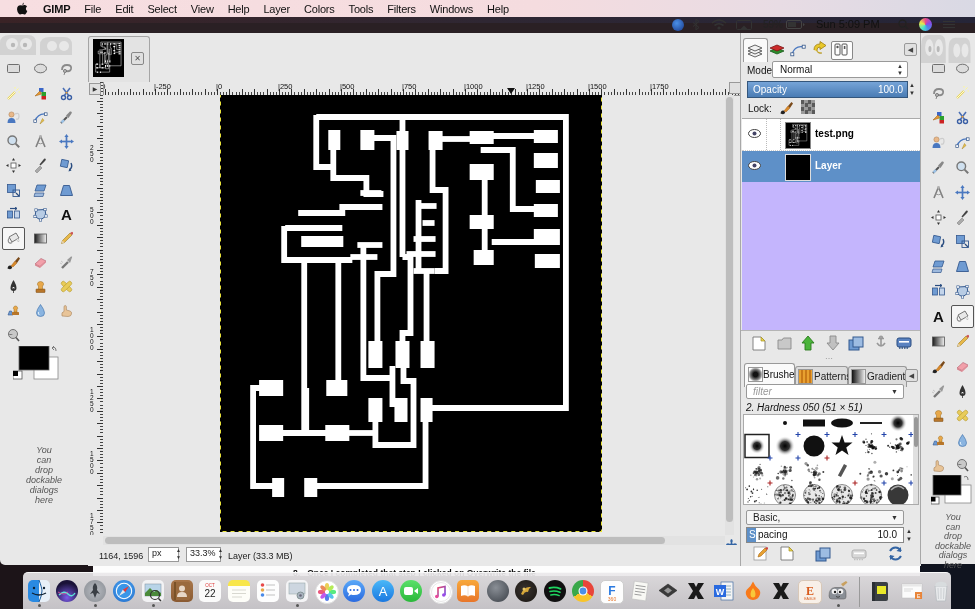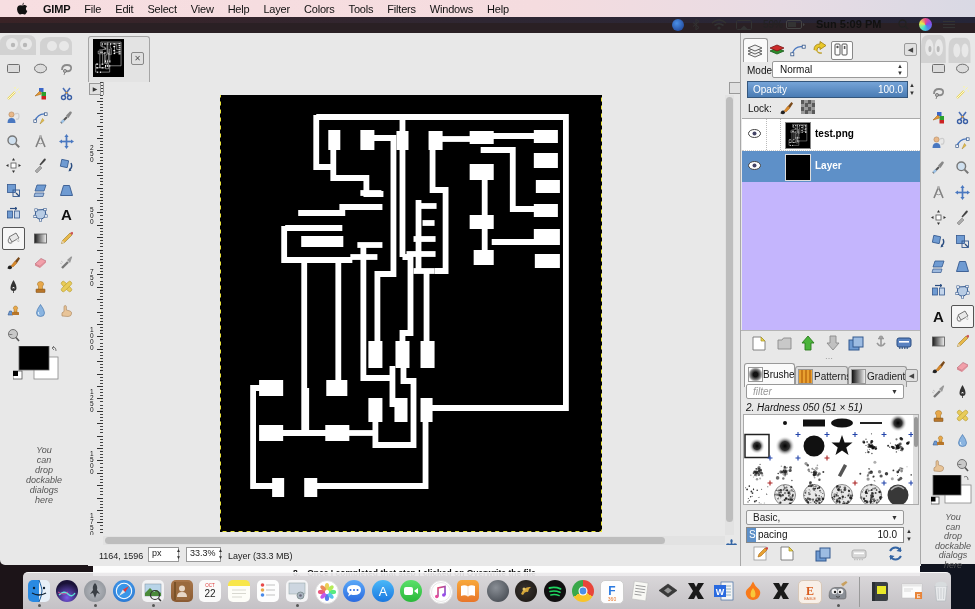--- a/index.html
+++ b/index.html
@@ -482,20 +482,35 @@
   </div>
 
   <div class="abs" id="canvaswin">
     <div id="tabbar">
       <div id="tabbox">
         <svg style="position:absolute;left:4px;top:2px" width="31" height="38" viewBox="0 0 381 439">
             <use href="#pcbsym"></use>
           </svg>
         <div id="tabx">✕</div>
       </div>
+    </div>
+    <div id="hruler">
+      <div class="hticks"></div>
+        <div class="hticks2"></div>
+      <span class="rl" style="left:-1px">00</span>
+        <span class="rl" style="left:56px">|-250</span>
+        <span class="rl" style="left:118px">|0</span>
+        <span class="rl" style="left:180px">|250</span>
+        <span class="rl" style="left:242px">|500</span>
+        <span class="rl" style="left:304px">|750</span>
+        <span class="rl" style="left:366px">|1000</span>
+        <span class="rl" style="left:428px">|1250</span>
+        <span class="rl" style="left:490px">|1500</span>
+        <span class="rl" style="left:552px">|1750</span>
+      <div style="position:absolute;left:409px;top:6px;width:0;height:0;border-left:4px solid transparent;border-right:4px solid transparent;border-top:6px solid #111;"></div>
     </div>
     <div id="vruler">
       <div class="vticks"></div>
         <div class="vticks2"></div>
       <div class="rv" style="top:63px">2<br>5<br>0</div>
       <div class="rv" style="top:125px">5<br>0<br>0</div>
       <div class="rv" style="top:187px">7<br>5<br>0</div>
       <div class="rv" style="top:245px">1<br>0<br>0<br>0</div>
       <div class="rv" style="top:307px">1<br>2<br>5<br>0</div>
       <div class="rv" style="top:369px">1<br>5<br>0<br>0</div>
@@ -1590,21 +1605,21 @@
     <svg style="position:absolute;left:66px;top:3.5px" width="16" height="10" viewBox="0 0 16 10">
         <rect x="0.5" y="0.5" width="15" height="9" rx="1" fill="none" stroke="#333"></rect>
         <path d="M4 9.5 L12 9.5 L8 5.5Z" fill="#333"></path>
       </svg>
     <div style="position:absolute;left:93px;top:2.5px;font-size:10px;color:#222;">59%</div>
     <svg style="position:absolute;left:116px;top:4px" width="19" height="9" viewBox="0 0 19 9">
         <rect x="0.5" y="0.5" width="15" height="8" rx="1.5" fill="none" stroke="#444"></rect>
         <rect x="2" y="2" width="8" height="5" fill="#333"></rect>
         <path d="M17 3 L17 6 Q18.5 5.5 18.5 4.5 Q18.5 3.5 17 3Z" fill="#444"></path>
       </svg>
-    <div style="position:absolute;left:146px;top:1.5px;font-size:11px;color:#111;font-weight:bold;">Sun 5:09 PM</div>
+    <div style="position:absolute;left:146px;top:1.5px;font-size:11px;color:#111;">Sun 5:09 PM</div>
     <svg style="position:absolute;left:228px;top:3px" width="11" height="11" viewBox="0 0 11 11">
         <circle cx="4.5" cy="4.5" r="3.5" fill="none" stroke="#222" stroke-width="1.3"></circle>
         <line x1="7" y1="7" x2="10" y2="10" stroke="#222" stroke-width="1.3"></line>
       </svg>
     <div class="dkc" style="position:absolute;left:249px;top:2px;width:13px;height:13px;border-radius:50%;background:conic-gradient(#e84a8a,#8a4ae8,#4a8ae8,#4ae8c8,#e8e84a,#e84a8a);"></div>
     <svg style="position:absolute;left:273px;top:4px" width="12" height="9" viewBox="0 0 12 9">
         <g stroke="#333" stroke-width="1.2">
           <line x1="0" y1="1.5" x2="12" y2="1.5"></line>
           <line x1="0" y1="4.5" x2="12" y2="4.5"></line>
           <line x1="0" y1="7.5" x2="12" y2="7.5"></line>

